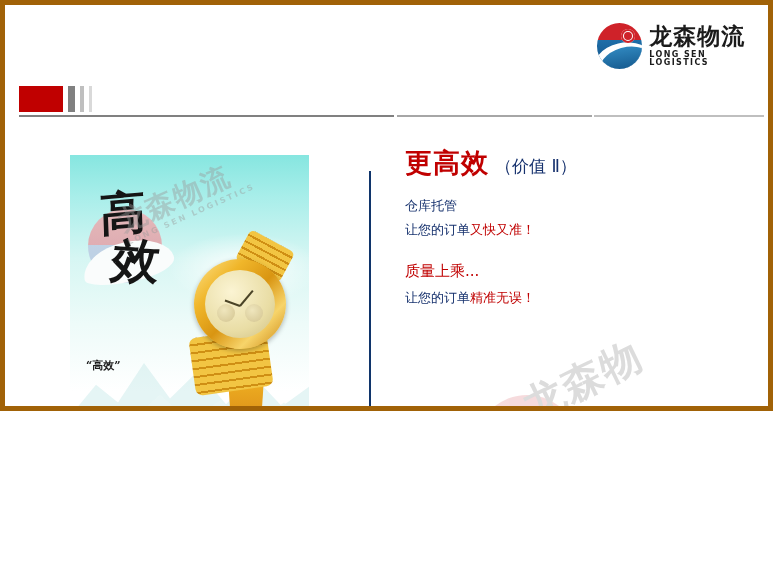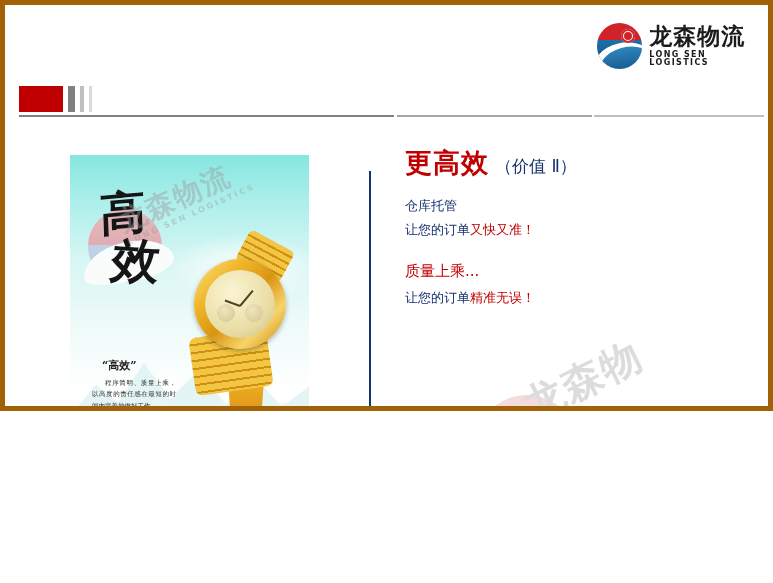--- a/index.html
+++ b/index.html
@@ -85,21 +85,21 @@
   .dial .sub{position:absolute;width:18px;height:18px;border-radius:50%;
     background:radial-gradient(circle at 40% 35%,#efe6bd,#d3c490);}
   .dial .s1{left:12px;top:34px;} .dial .s2{left:40px;top:34px;}
   .dial .h1{position:absolute;left:34px;top:16px;width:2px;height:20px;background:#4b4427;transform-origin:50% 100%;transform:rotate(40deg);}
   .dial .h2{position:absolute;left:34px;top:20px;width:2px;height:16px;background:#4b4427;transform-origin:50% 100%;transform:rotate(-70deg);}
   .band-top{position:absolute;left:62px;top:6px;width:50px;height:34px;transform:rotate(28deg);
     background:repeating-linear-gradient(180deg,#f2c543 0 5px,#cf8f14 5px 7px);border-radius:5px;}
   .band-bot{position:absolute;left:14px;top:100px;width:78px;height:58px;transform:rotate(-8deg);
     background:repeating-linear-gradient(180deg,#f2c543 0 6px,#cf8f14 6px 8px);border-radius:7px;}
 
-  .cap-title{position:absolute;left:32px;top:203px;font-size:11px;font-weight:bold;color:#1d1d1d;
+  .cap-title{position:absolute;left:16px;top:203px;font-size:11px;font-weight:bold;color:#1d1d1d;
     font-family:"DejaVu Serif","Liberation Serif",serif;}
   .cap-body{position:absolute;left:22px;top:223px;width:84px;font-size:6.5px;line-height:1.75;
     color:#2b2b2b;text-align:justify;text-indent:13px;
     font-family:"DejaVu Serif","Liberation Serif",serif;}
 
   
   .rpane{position:absolute;left:400px;top:140px;width:355px;}
   .headline{white-space:nowrap;margin-bottom:13px;}
   .hl-main{font-size:27px;font-weight:bold;color:#c00000;letter-spacing:1px;}
   .hl-sub{font-size:17px;color:#17326e;margin-left:6px;}
@@ -187,21 +187,20 @@
           <div class="sub s2"></div>
           <div class="h1"></div>
           <div class="h2"></div>
         </div>
       </div>
       <div class="puddle2"></div>
       <div class="puddle"></div>
     </div>
 
     <div class="cap-title">“高效”</div>
-    <div class="cap-body">程序简明、质量上乘，以高度的责任感在最短的时间内完善地做好工作。</div>
   </div>
 
   <div class="rpane">
     <div class="headline">
       <span class="hl-main">更高效</span><span class="hl-sub">（价值 Ⅱ）</span>
     </div>
     <div class="line">
       <span>仓库托管</span>
     </div>
     <div class="line">

